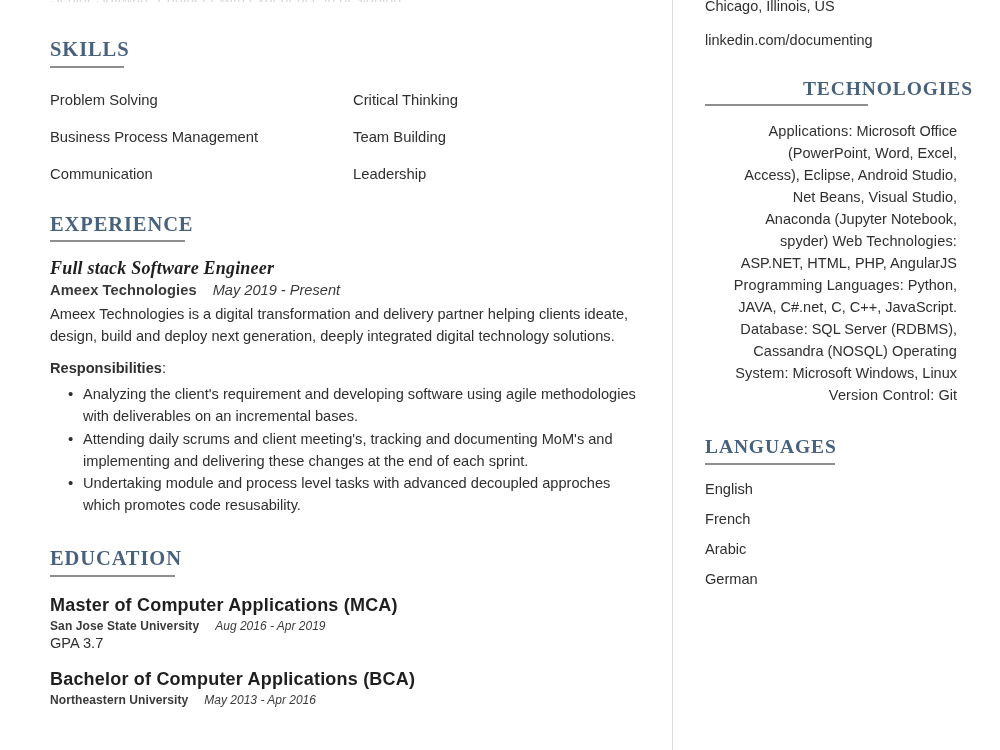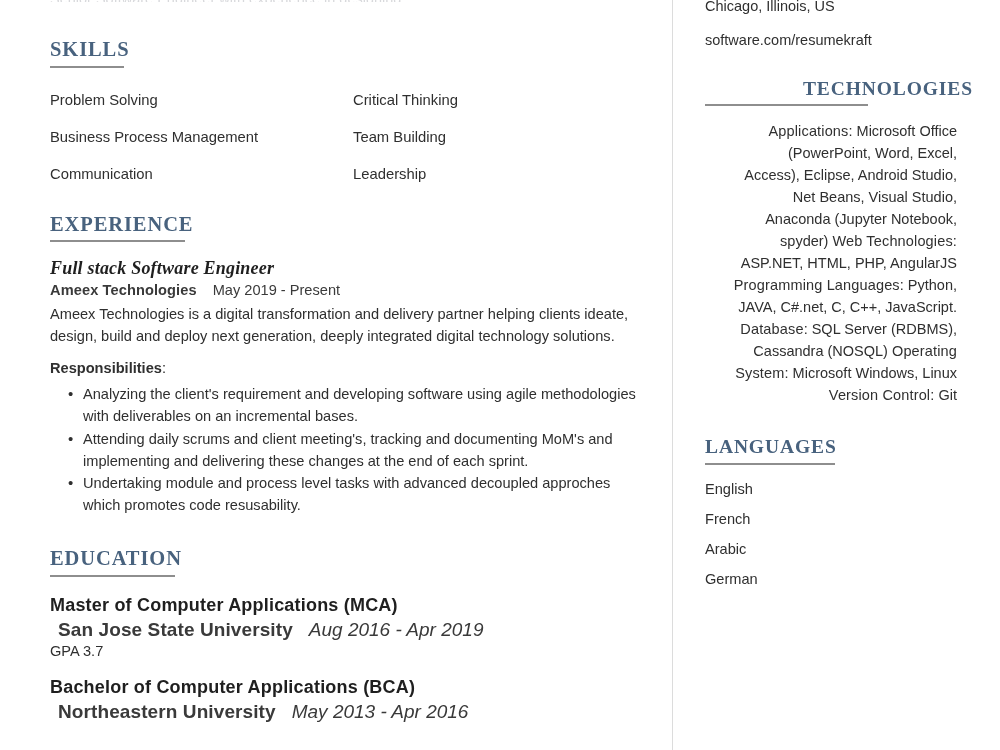--- a/index.html
+++ b/index.html
@@ -109,20 +109,21 @@
     margin-top: 3px;
     font-size: 14.6px;
     white-space: nowrap;
   }
   .job-company {
     font-weight: bold;
     color: #3a3a3a;
     letter-spacing: 0.1px;
   }
   .job-dates {
+    font-style: italic;
     color: #3a3a3a;
     margin-left: 16px;
   }
   .job-summary {
     margin-top: 6px;
     font-size: 14.6px;
     line-height: 1.5;
     color: #2f2f2f;
     max-width: 585px;
   }
@@ -160,23 +161,22 @@
   .edu-block { margin-top: 18px; }
   .edu-degree {
     font-family: Liberation Sans, sans-serif;
     font-weight: bold;
     font-size: 18px;
     color: #1f1f1f;
     letter-spacing: 0.2px;
   }
   .edu-meta {
     margin-top: 3px;
-    font-size: 19px;
+    font-size: 12px;
     white-space: nowrap;
-    margin-left: 8px;
   }
   .edu-school {
     font-weight: bold;
     color: #3a3a3a;
     letter-spacing: 0.1px;
   }
   .edu-dates {
     font-style: italic;
     color: #3a3a3a;
     margin-left: 16px;
@@ -278,21 +278,21 @@
         </div>
       </div>
     </div>
 
   </div>
 
   <div id="right-col">
 
     <div style="margin-top:-4px;">
       <div class="contact-line">Chicago, Illinois, US</div>
-      <div class="contact-line">software.com/resumekraft</div>
+      <div class="contact-line">linkedin.com/documenting</div>
     </div>
 
     <div style="margin-top:26px;text-align:right;">
       <div class="section-head small">TECHNOLOGIES</div>
       <div class="head-rule w-tech"></div>
 
       <div class="tech-body">
         <span class="tech-cat">Applications</span><span>: </span><span>Microsoft Office (PowerPoint, Word, Excel, Access), Eclipse, Android Studio, Net Beans, Visual Studio, Anaconda (Jupyter Notebook, spyder)</span>
         <span class="tech-cat">Web Technologies:</span><span> </span><span>ASP.NET, HTML, PHP, AngularJS</span>
         <span class="tech-cat">Programming Languages</span><span>: </span><span>Python, JAVA, C#.net, C, C++, JavaScript.</span>

